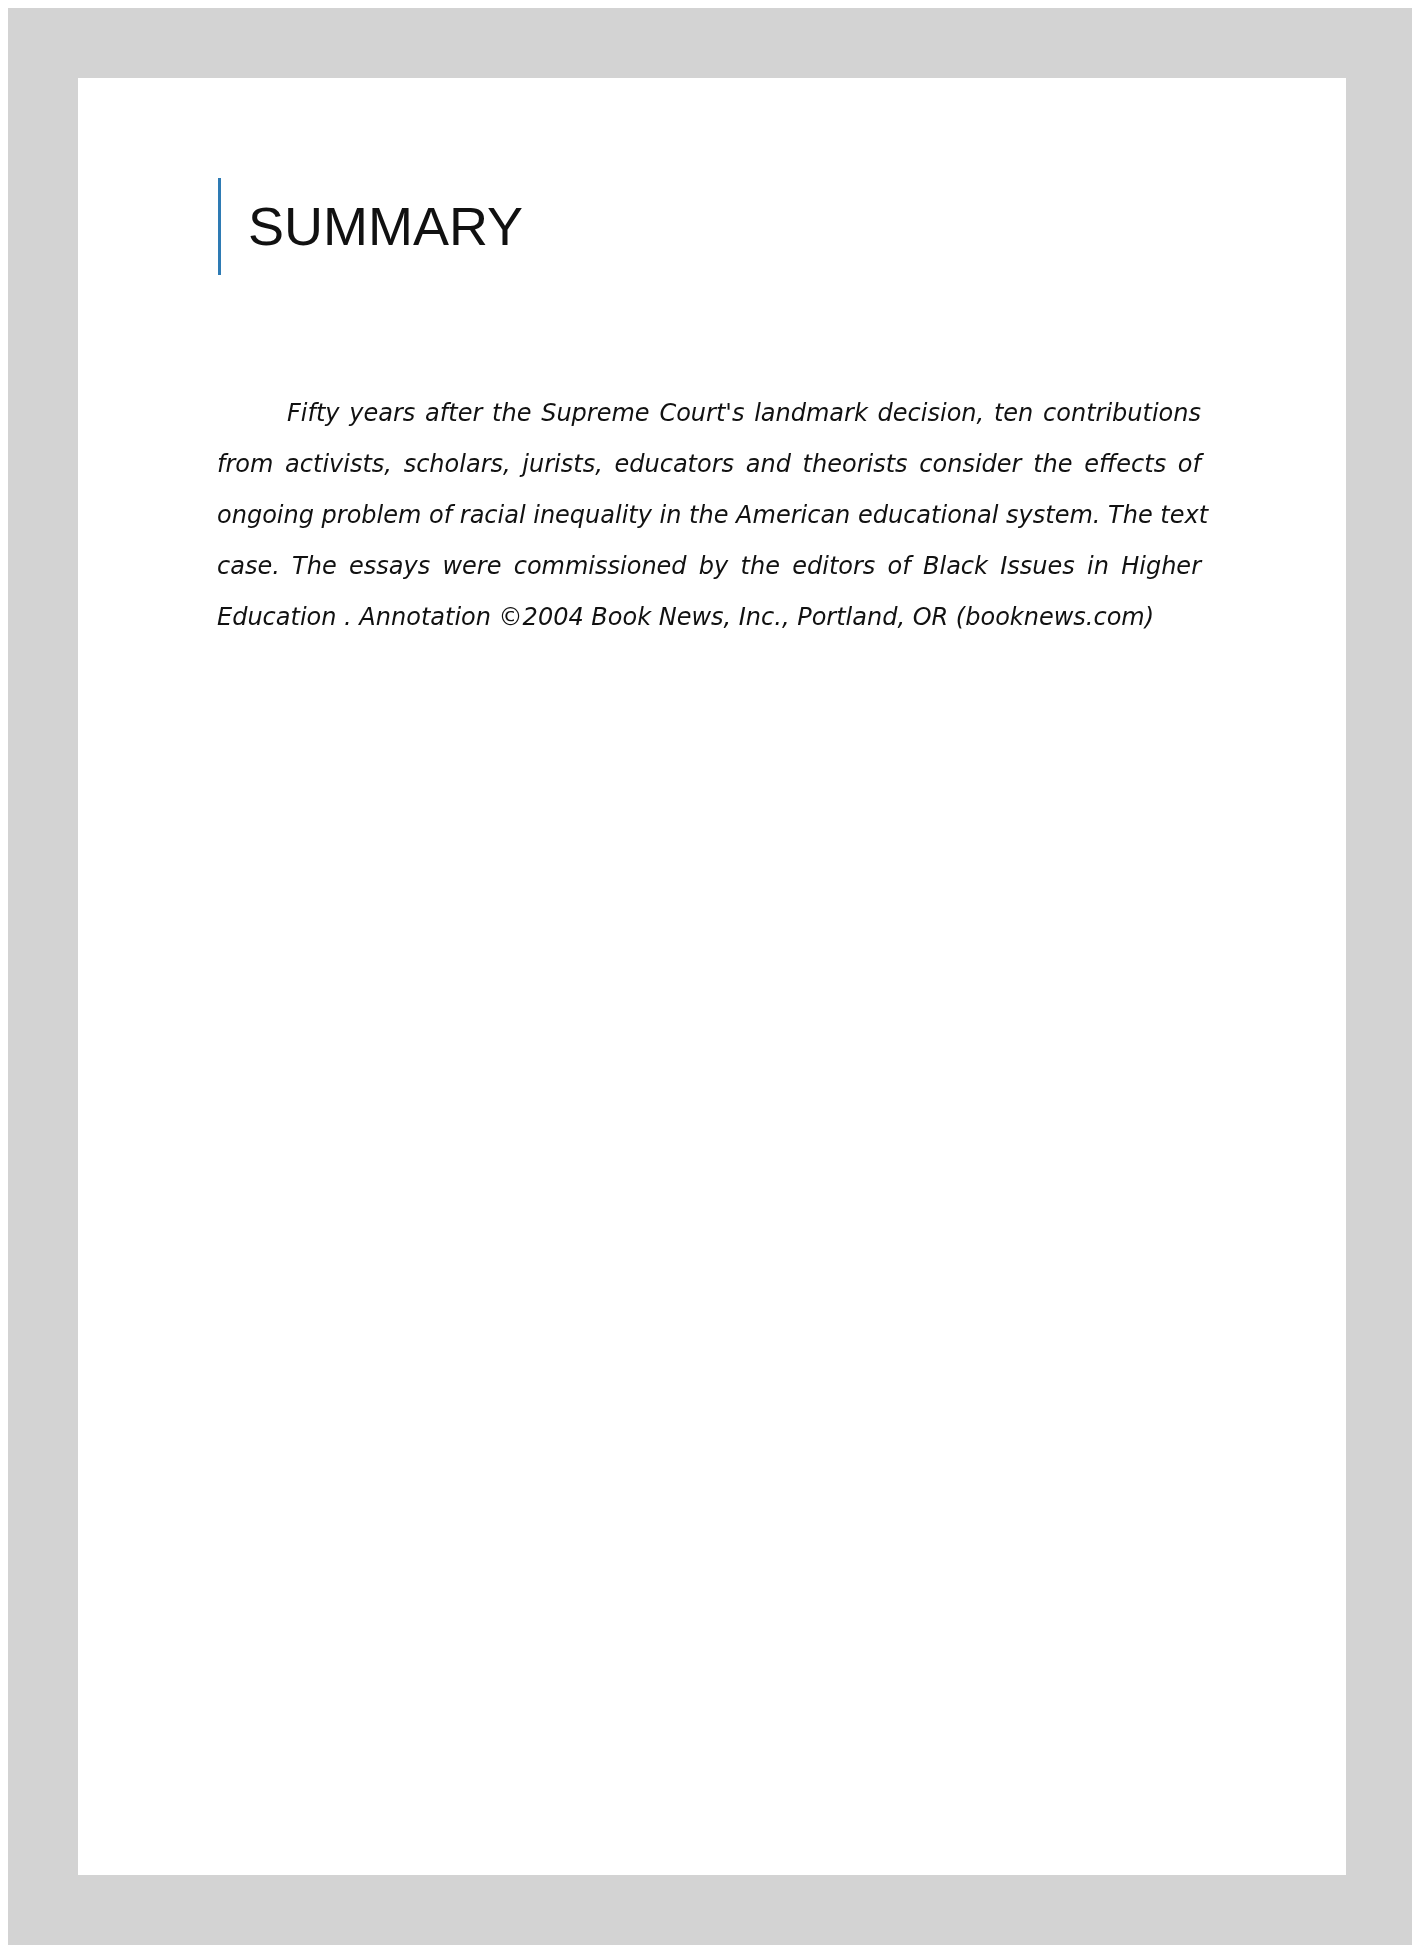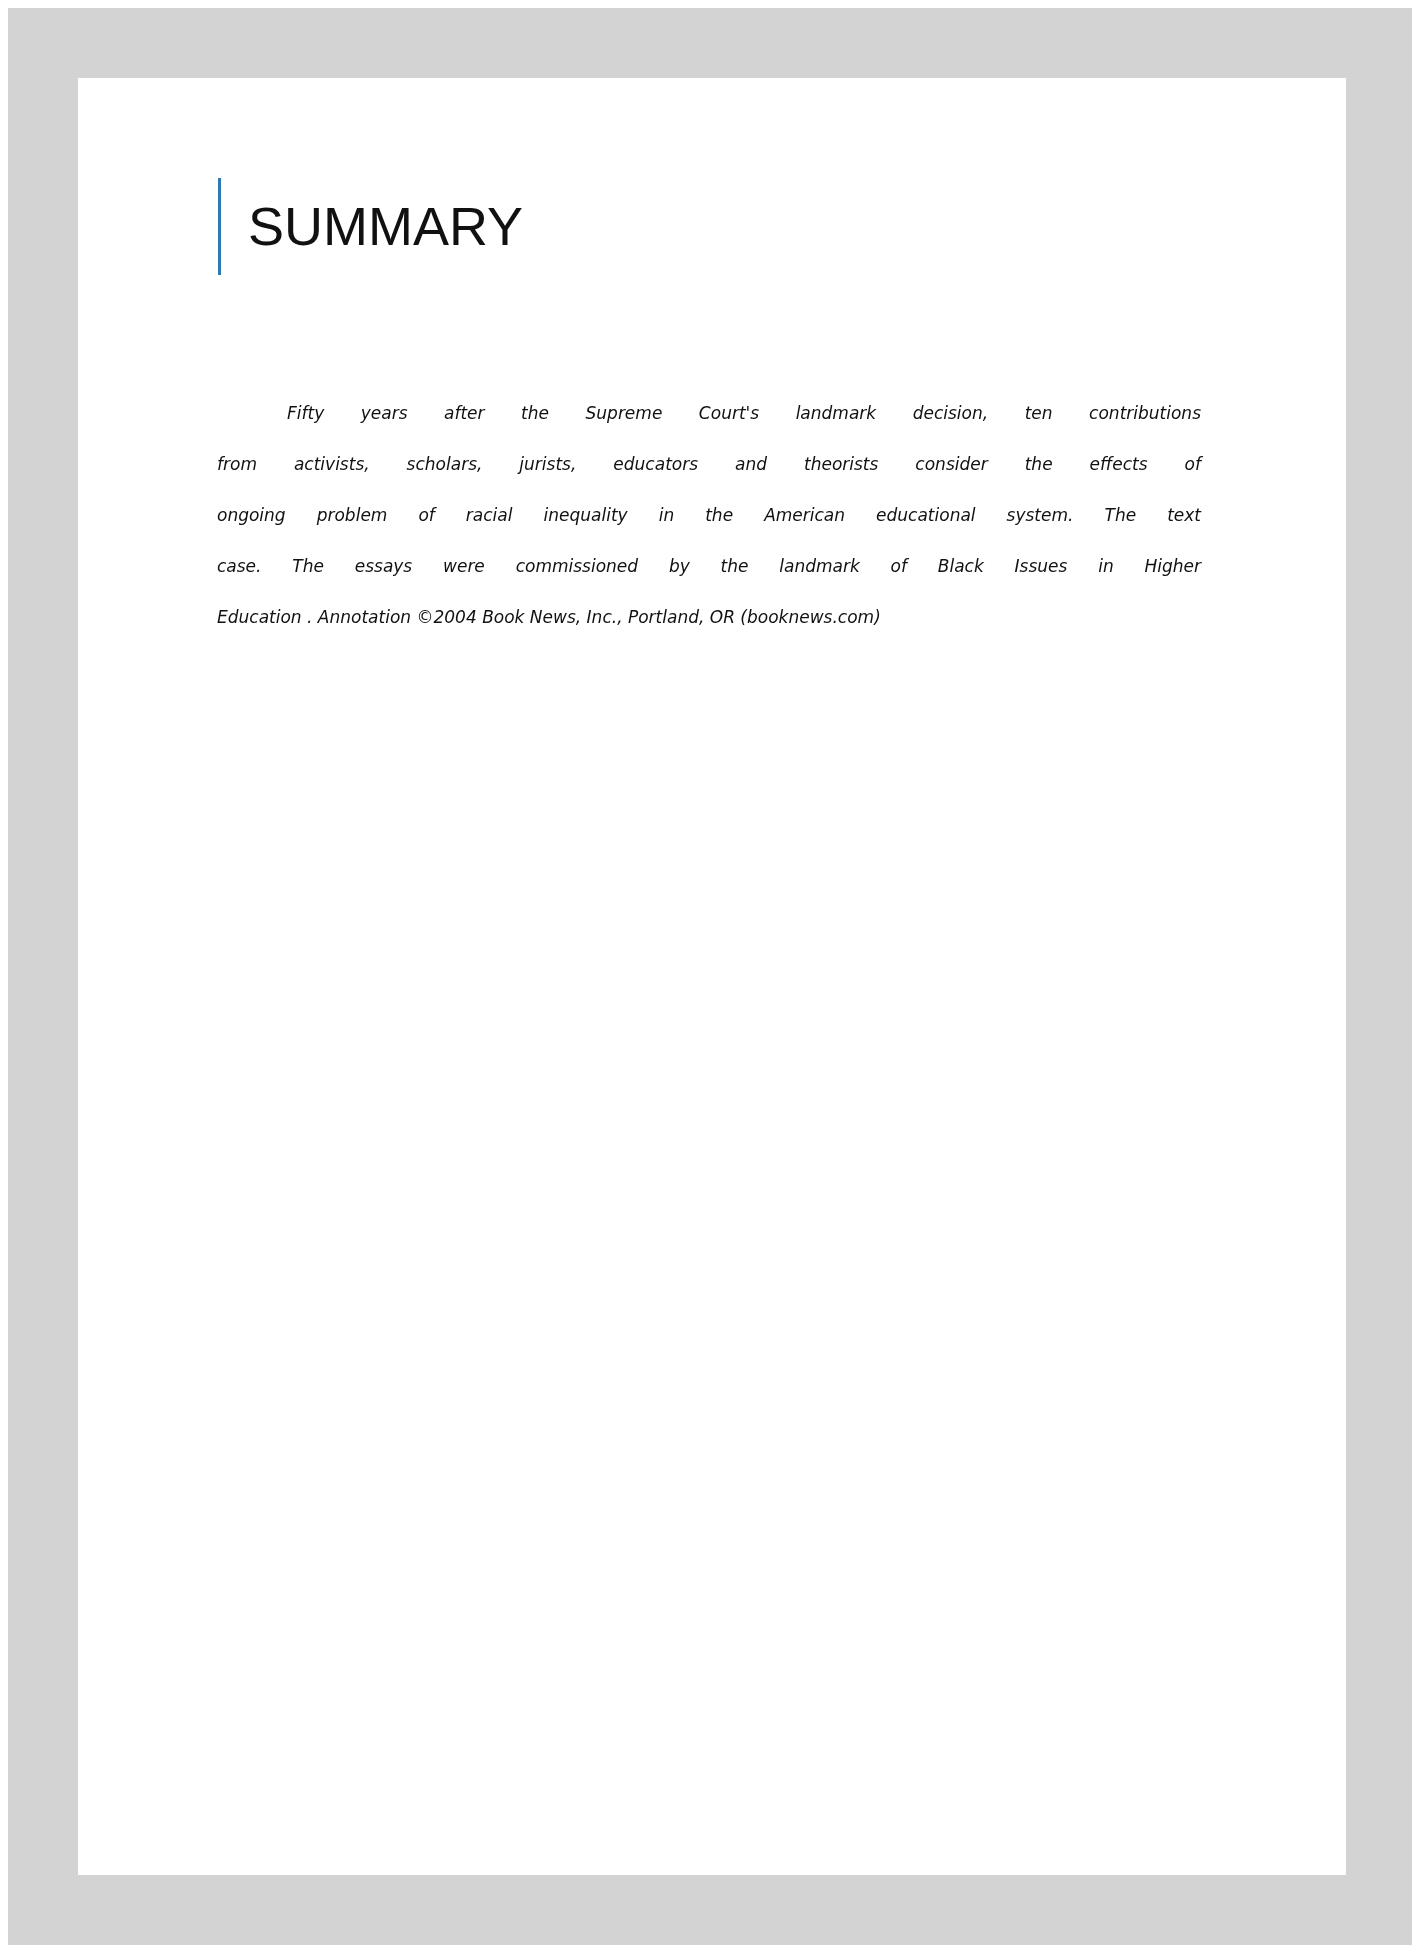--- a/index.html
+++ b/index.html
@@ -18,38 +18,38 @@
   }
   .title {
     position: absolute; left: 170px; top: 98px;
     font-family: "Liberation Sans", sans-serif; font-weight: normal;
     font-size: 54px; line-height: 100px; color: #111111; letter-spacing: 0px;
     margin: 0;
   }
   .body-text {
     position: absolute; left: 139px; top: 310px; width: 984px;
     font-family: "DejaVu Sans", sans-serif; font-style: italic;
-    font-size: 17px; color: #111111;
+    font-size: 24px; color: #111111;
   }
   .line {
     display: block; height: 51px; line-height: 51px;
     text-align: justify; text-align-last: justify; white-space: nowrap;
     overflow: visible;
   }
   .line.first { padding-left: 70px; }
   .line.last { text-align-last: left; }
 </style>
 </head>
 <body>
 
 <div class="frame">
   <div class="page">
     <div class="title-bar" style="background: rgb(46, 123, 180);"></div>
     <h1 class="title">SUMMARY</h1>
     <div class="body-text">
       <span class="line first">Fifty years after the Supreme Court's landmark decision, ten contributions</span>
       <span class="line">from activists, scholars, jurists, educators and theorists consider the effects of</span>
       <span class="line">ongoing problem of racial inequality in the American educational system. The text</span>
-      <span class="line">case. The essays were commissioned by the landmark of Black Issues in Higher</span>
+      <span class="line">case. The essays were commissioned by the editors of Black Issues in Higher</span>
       <span class="line last">Education . Annotation ©2004 Book News, Inc., Portland, OR (booknews.com)</span>
     </div>
   </div>
 </div>
 
 </body></html>

